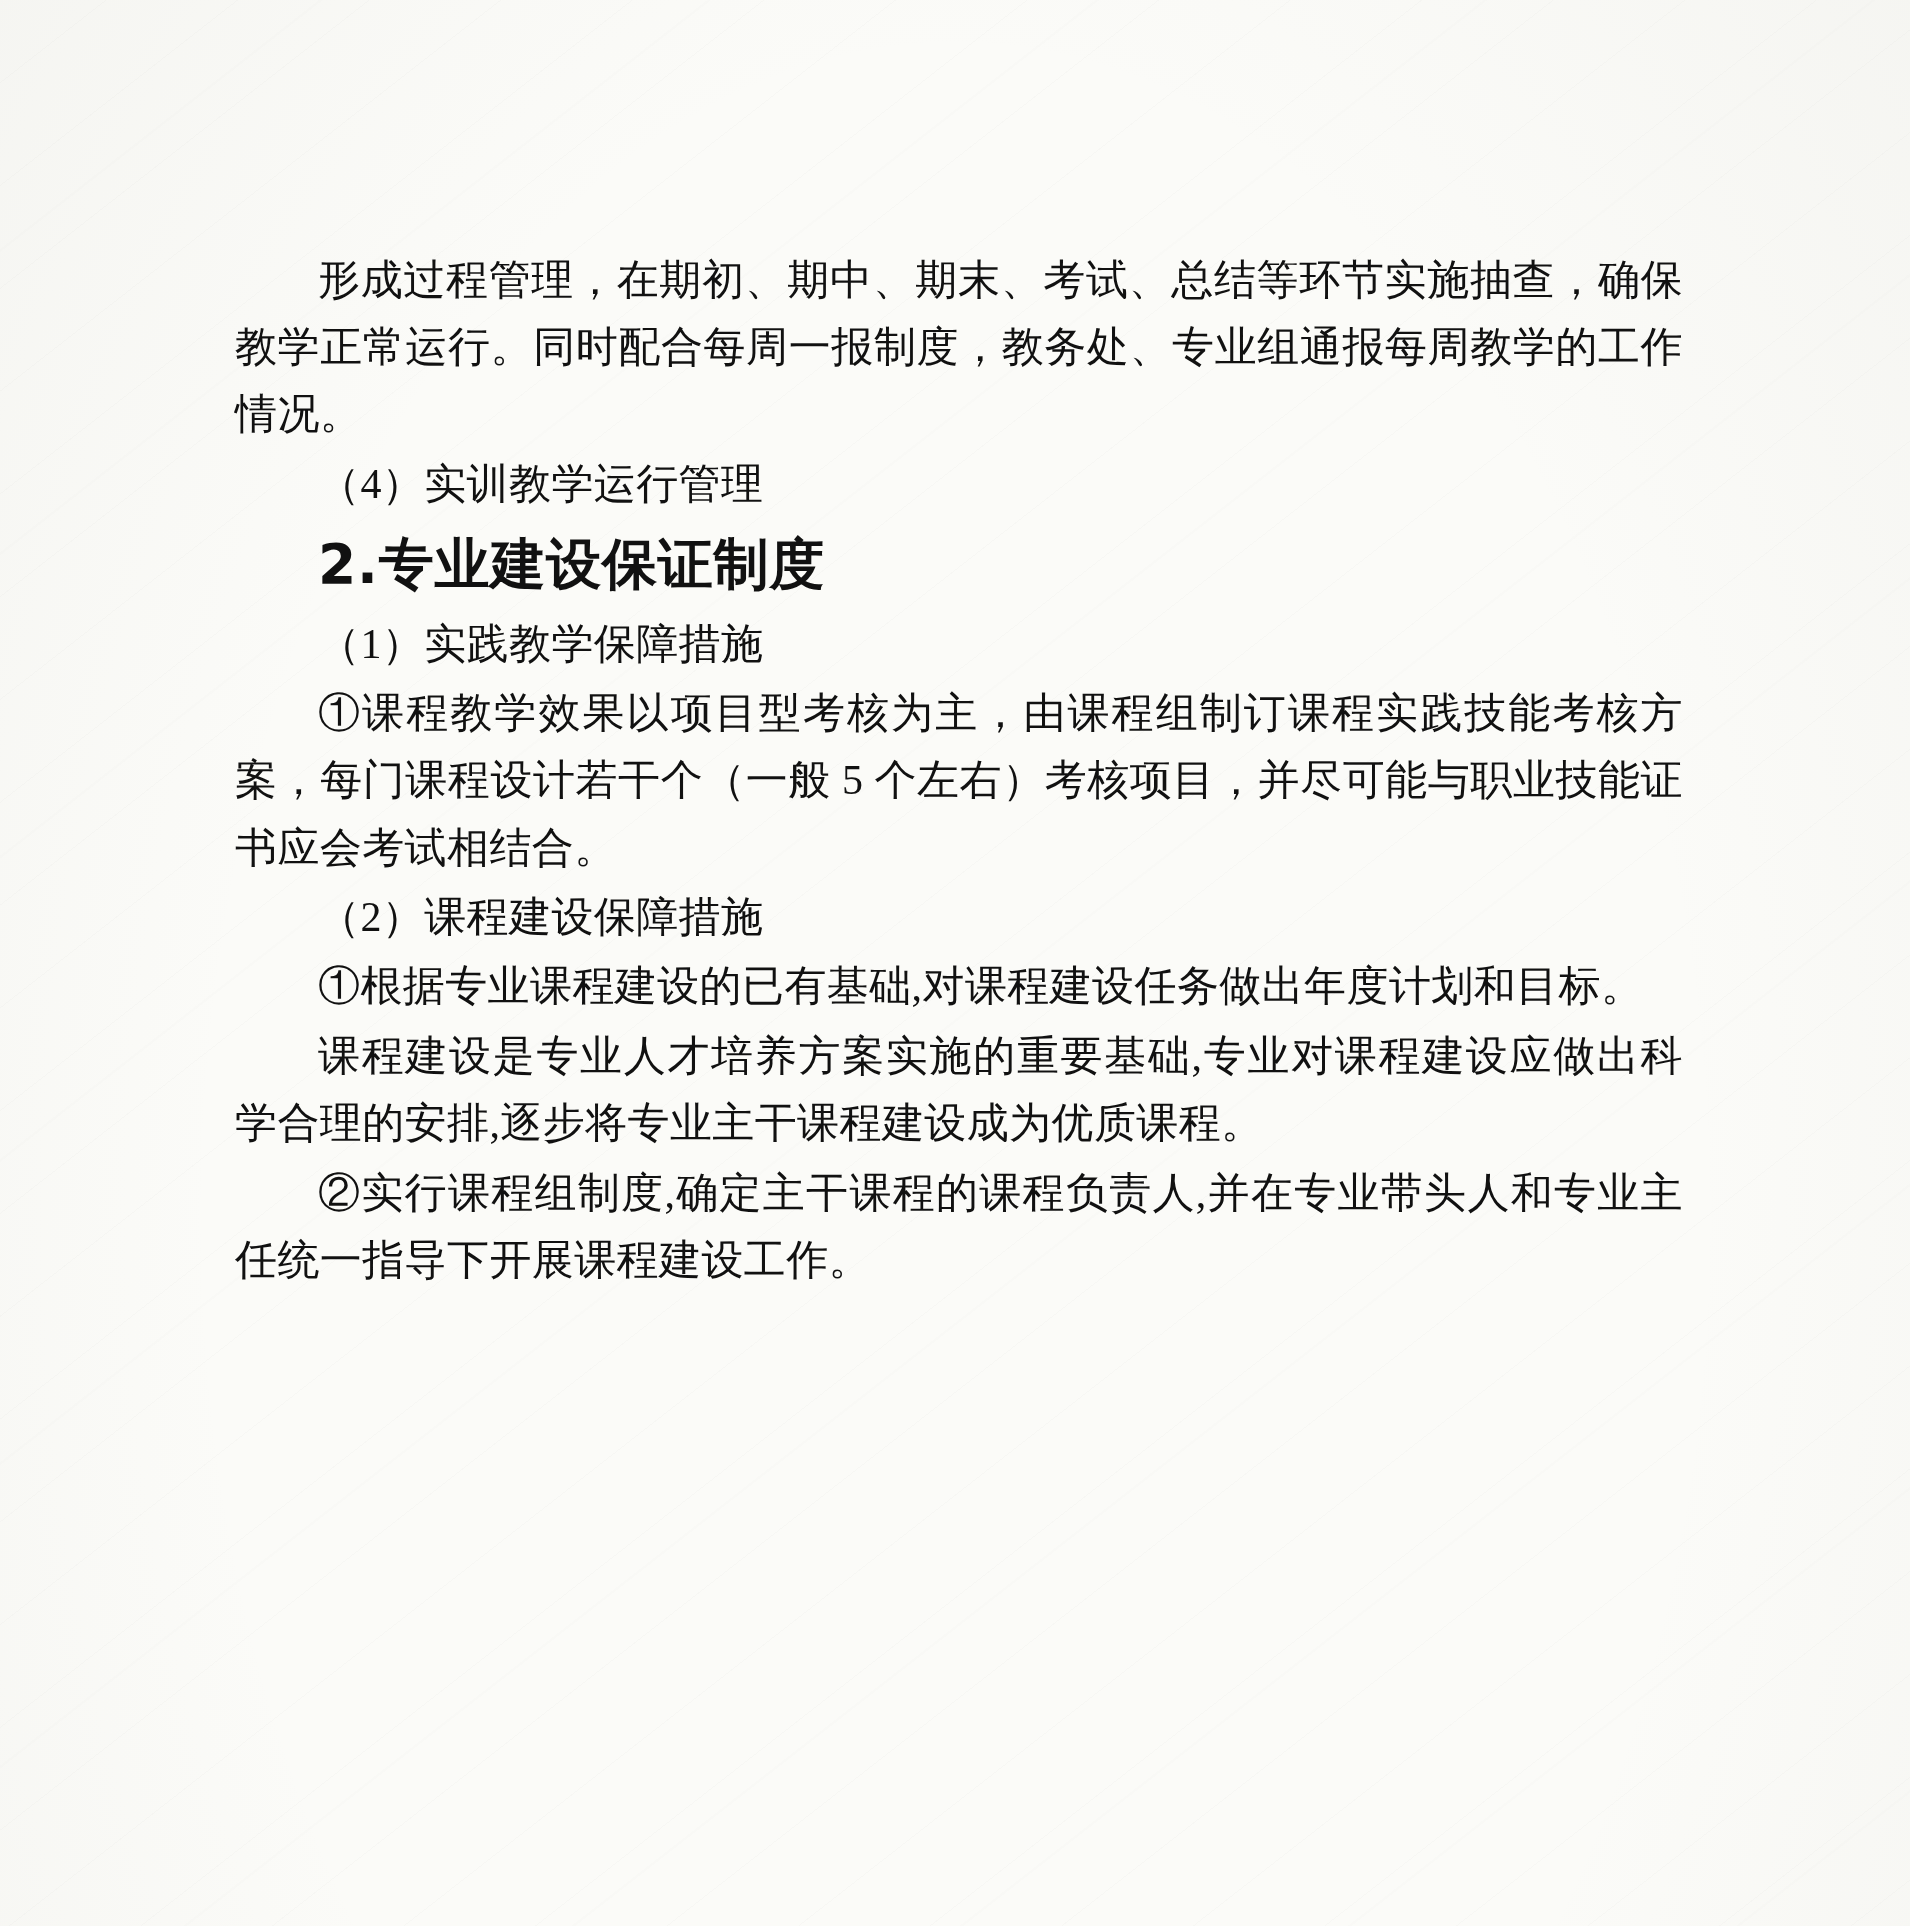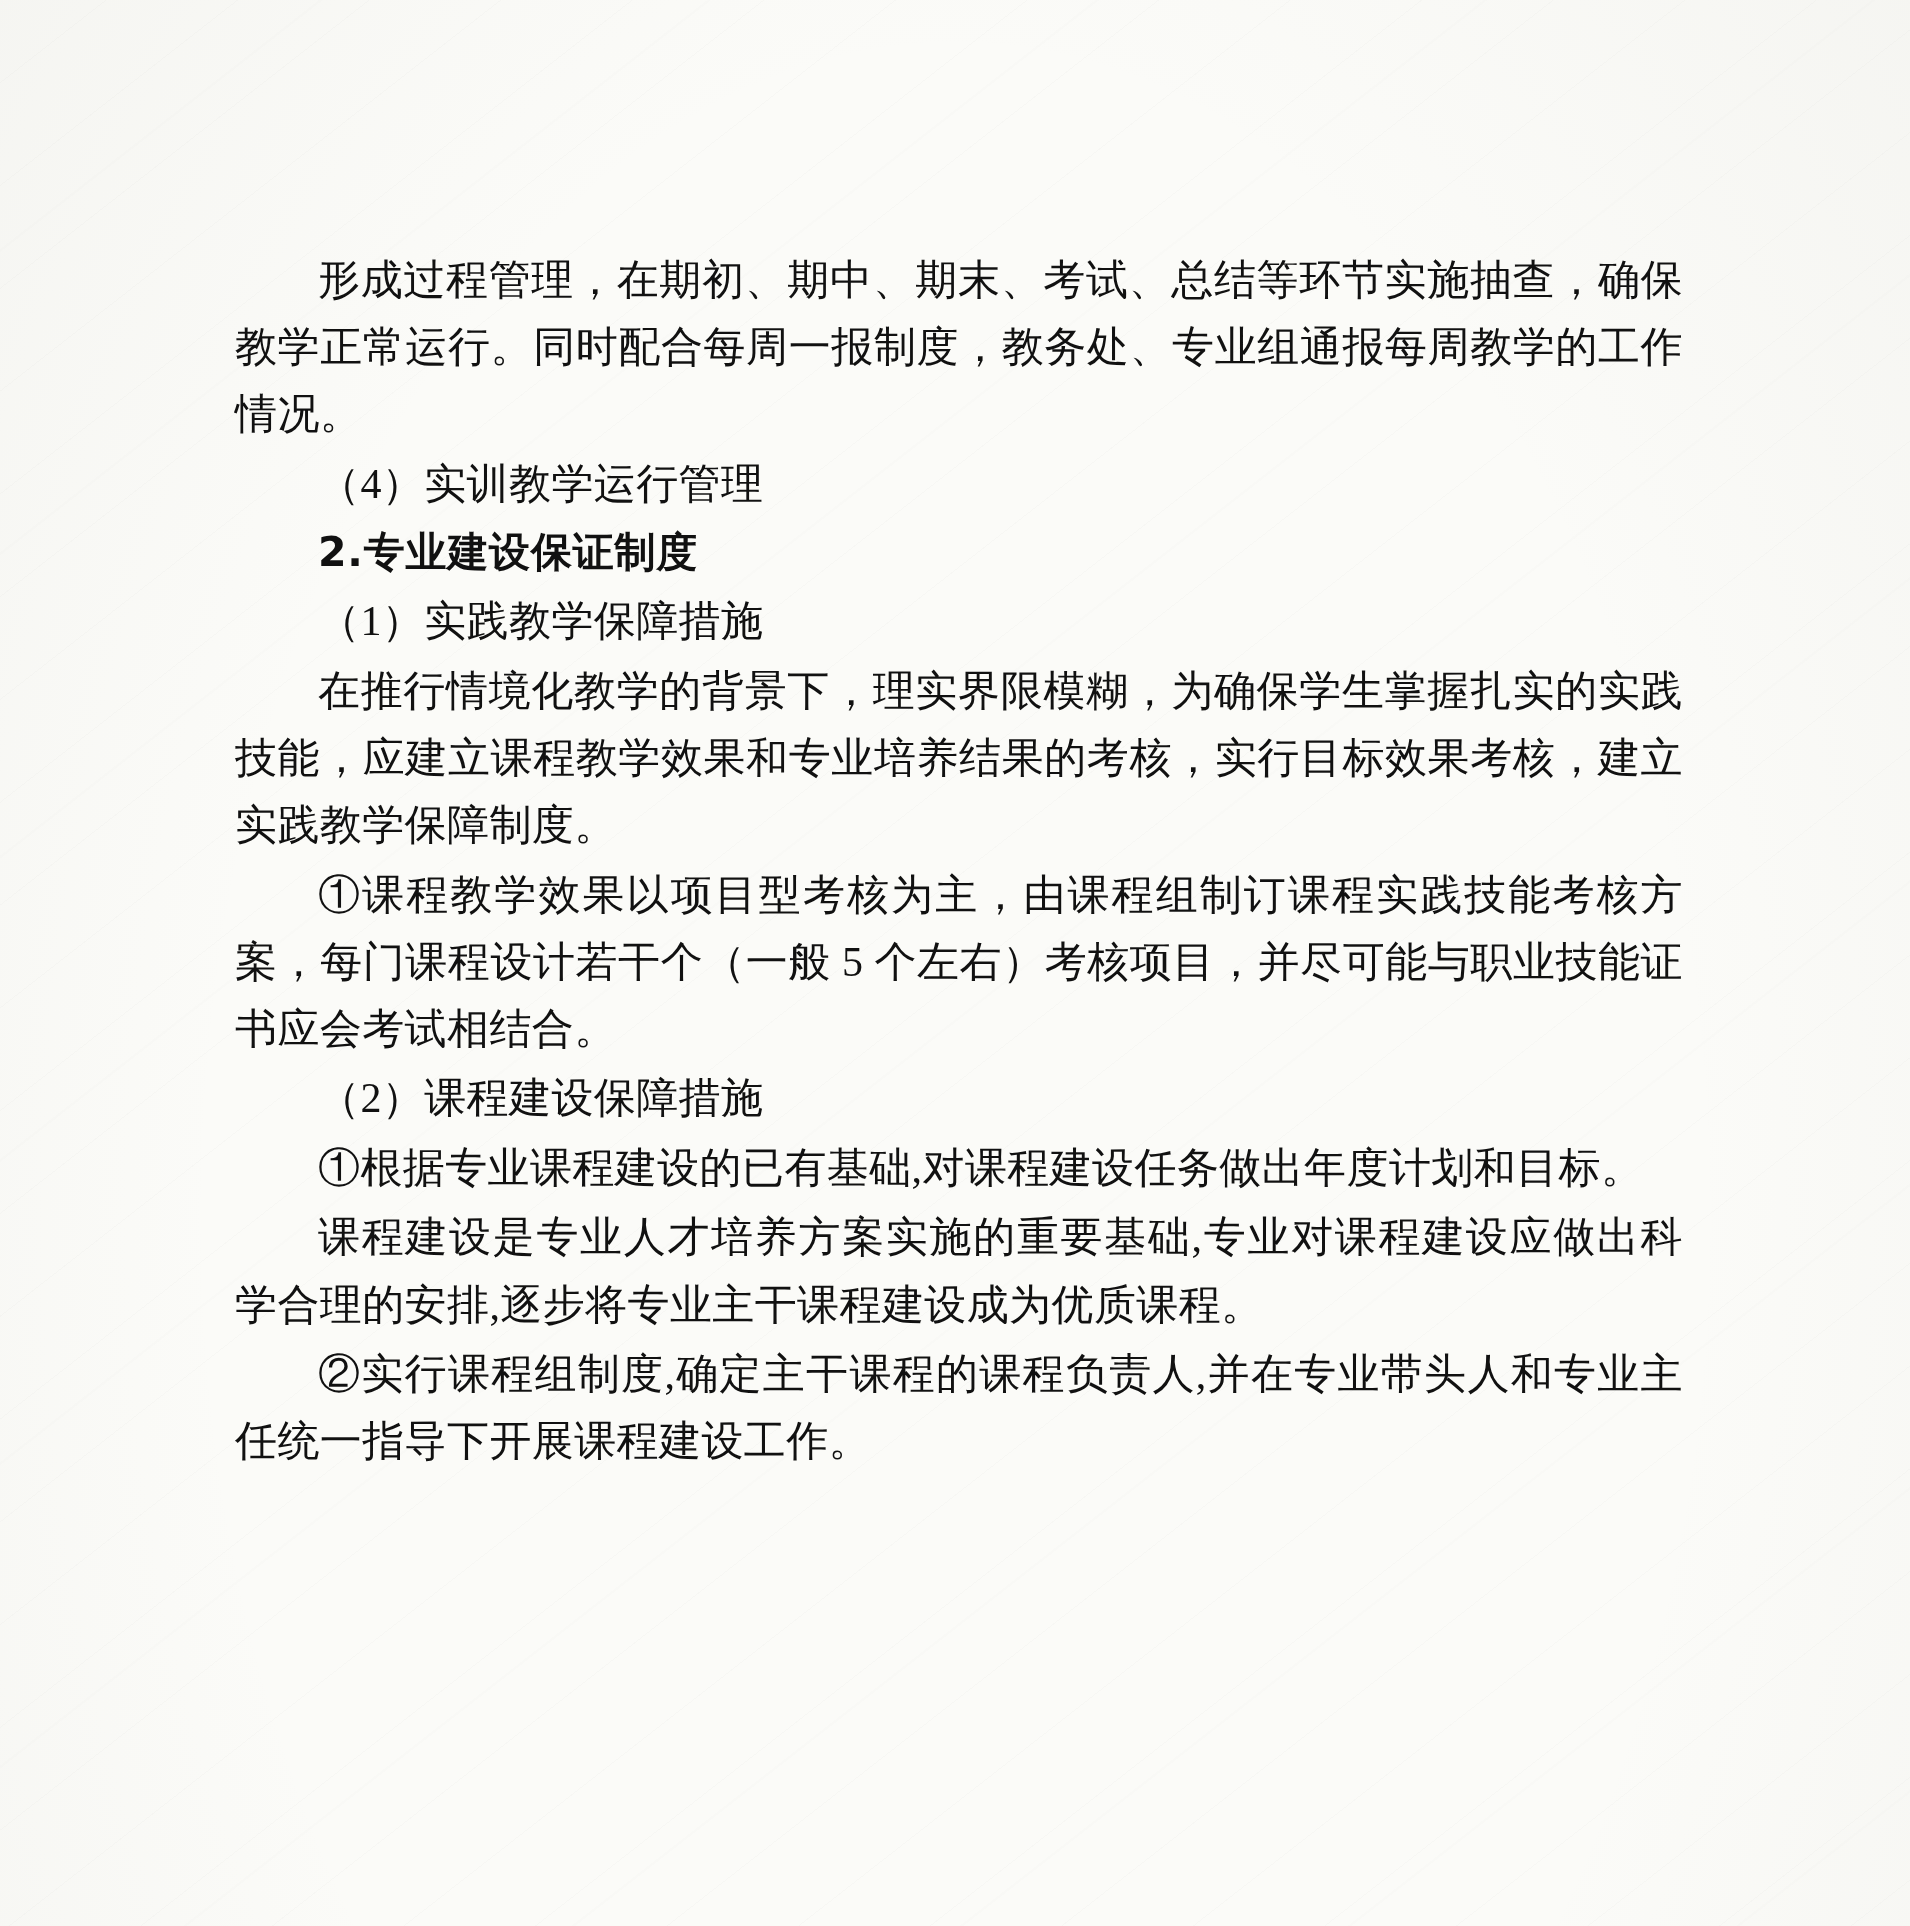--- a/index.html
+++ b/index.html
@@ -62,37 +62,36 @@
     text-justify: inter-character;
   }
   p.indent {
     text-indent: 83px;
     font-family: Liberation Serif, serif;
   }
   p.bold {
     font-family: "DejaVu Sans", "Liberation Sans", sans-serif;
     font-weight: bold;
     text-indent: 83px;
-    font-size: 41px;
+    font-size: 55px;
     letter-spacing: 0.8px;
   }
 </style>
 </head>
 <body>
 
 <div class="page">
   <div class="texture"></div>
   <div class="vignette"></div>
 
   <div class="content">
     <p class="indent">形成过程管理，在期初、期中、期末、考试、总结等环节实施抽查，确保教学正常运行。同时配合每周一报制度，教务处、专业组通报每周教学的工作情况。</p>
     <p class="indent">（4）实训教学运行管理</p>
     <p class="bold">2.专业建设保证制度</p>
     <p class="indent">（1）实践教学保障措施</p>
-    <p class="indent">在推行情境化教学的背景下，理实界限模糊，为确保学生掌握扎实的实践技能，应建立课程教学效果和专业培养结果的考核，实行目标效果考核，建立实践教学保障制度。</p>
     <p class="indent">①课程教学效果以项目型考核为主，由课程组制订课程实践技能考核方案，每门课程设计若干个（一般 5 个左右）考核项目，并尽可能与职业技能证书应会考试相结合。</p>
     <p class="indent">（2）课程建设保障措施</p>
     <p class="indent">①根据专业课程建设的已有基础,对课程建设任务做出年度计划和目标。</p>
     <p class="indent">课程建设是专业人才培养方案实施的重要基础,专业对课程建设应做出科学合理的安排,逐步将专业主干课程建设成为优质课程。</p>
     <p class="indent">②实行课程组制度,确定主干课程的课程负责人,并在专业带头人和专业主任统一指导下开展课程建设工作。</p>
   </div>
 
 </div>
 
 

